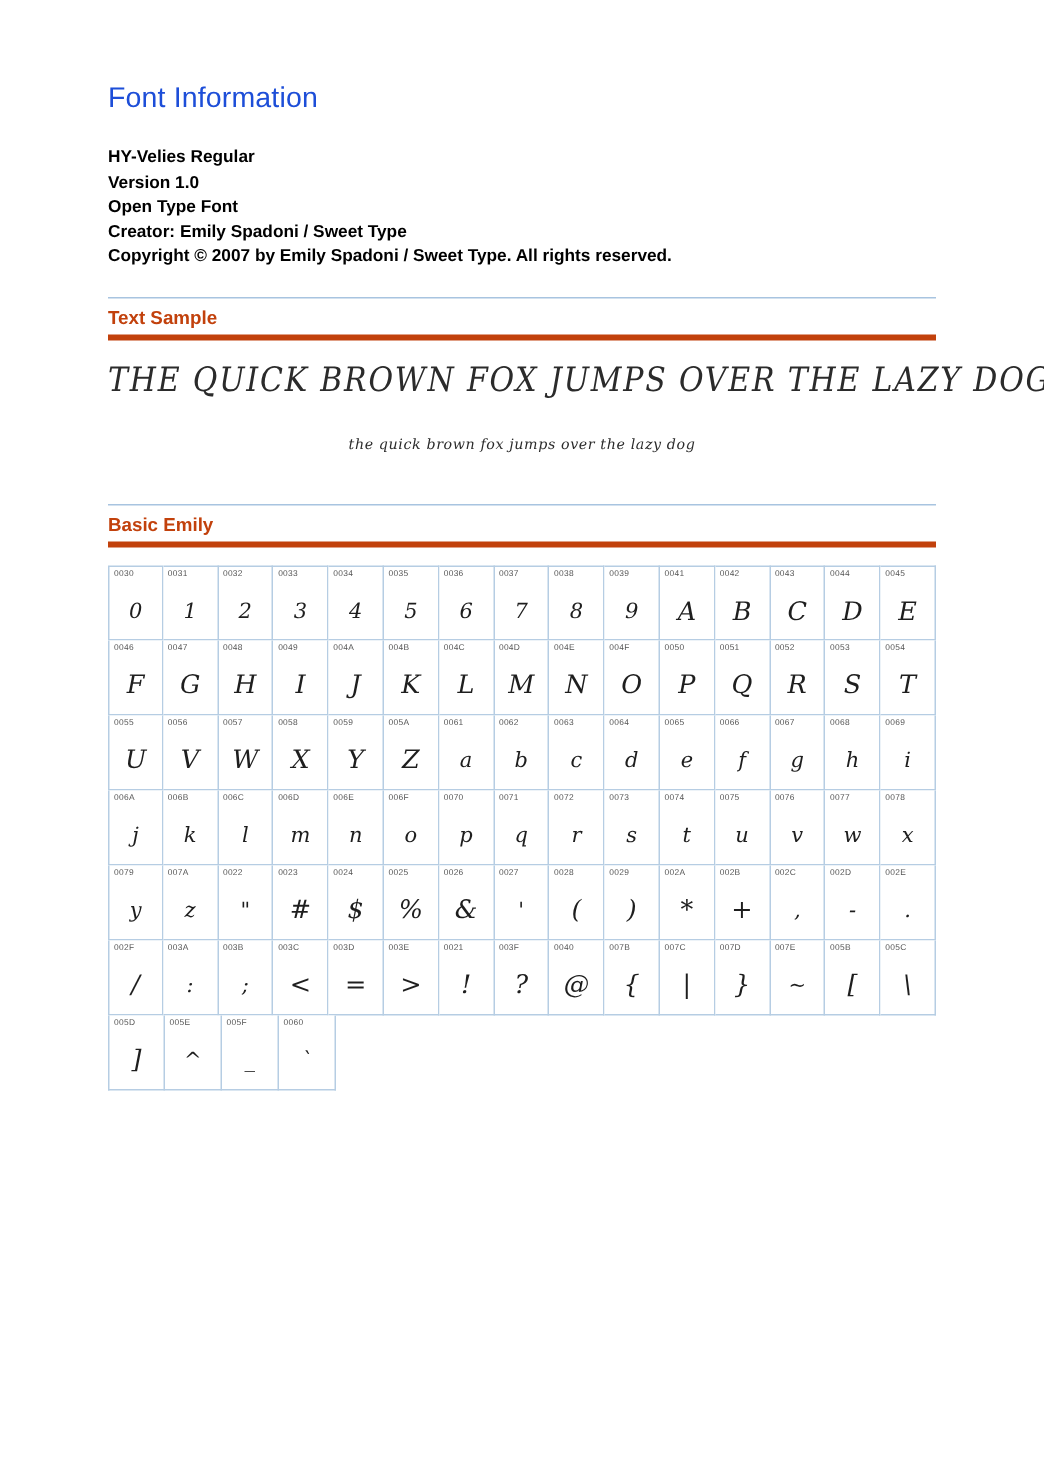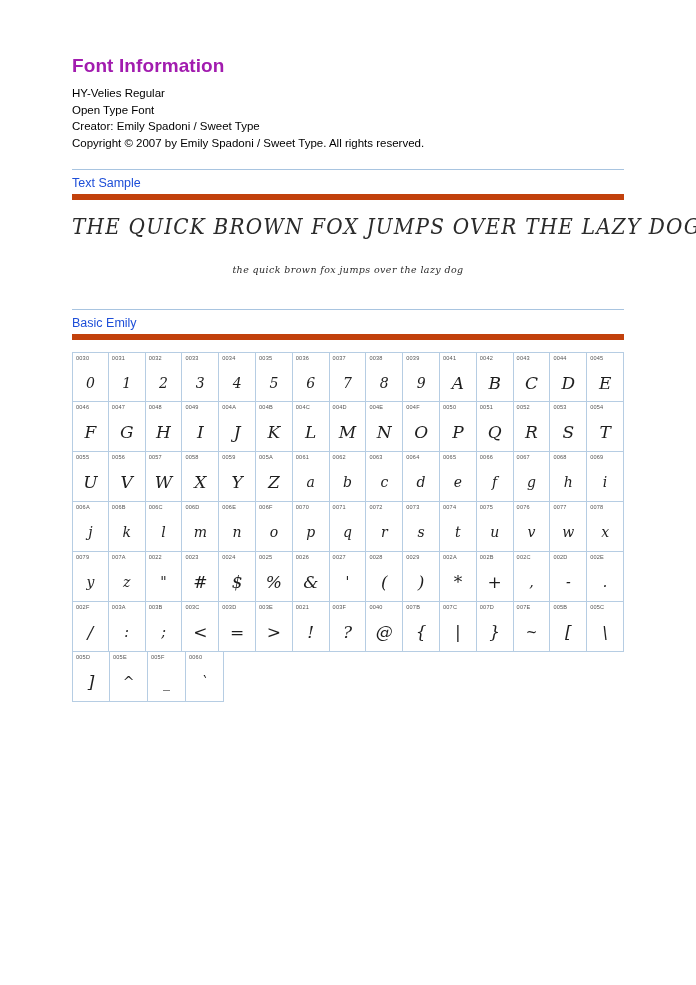--- a/index.html
+++ b/index.html
@@ -24,45 +24,45 @@
   }
   .content {
     position: absolute;
     left: 72px;
     top: 55px;
     width: 552px;
   }
 
   
   .doc-title {
-    color: #a21caf;
+    color: #1d4ed8;
     font-size: 19px;
-    font-weight: bold;
-    margin: 0 0 8px 0;
+    font-weight: normal;
+    margin: 0 0 20px 0;
     letter-spacing: 0.1px;
   }
 
   .info-line {
     font-size: 11.5px;
-    font-weight: normal;
+    font-weight: bold;
     line-height: 16.5px;
     color: #000;
     margin: 0;
   }
 
   
   .section {
     margin-top: 18px;
   }
   .section-head {
-    color: #1d4ed8;
+    color: #c2410c;
     font-size: 12.5px;
-    font-weight: normal;
+    font-weight: bold;
     padding-bottom: 4px;
-    border-bottom: 6px solid #c2410c;
+    border-bottom: 4px solid #c2410c;
   }
   .divider-top {
     border-top: 1px solid #a8c4e0;
     margin-top: 14px;
     height: 0;
     font-size: 0;
     line-height: 0;
   }
 
   
@@ -142,20 +142,21 @@
 </head>
 <body>
 
 <div class="page">
   <div class="content">
 
     <h1 class="doc-title">Font Information</h1>
 
     <div>
       <p class="info-line">HY-Velies Regular</p>
+      <p class="info-line">Version 1.0</p>
       <p class="info-line">Open Type Font</p>
       <p class="info-line">Creator: Emily Spadoni / Sweet Type</p>
       <p class="info-line">Copyright © 2007 by Emily Spadoni / Sweet Type. All rights reserved.</p>
     </div>
 
     <div class="section">
       <div class="divider-top"></div>
       <div class="section-head" style="margin-top:6px;">Text Sample</div>
       <div class="sample-wrap">
         <div class="sample-upper">THE QUICK BROWN FOX JUMPS OVER THE LAZY DOG</div>

